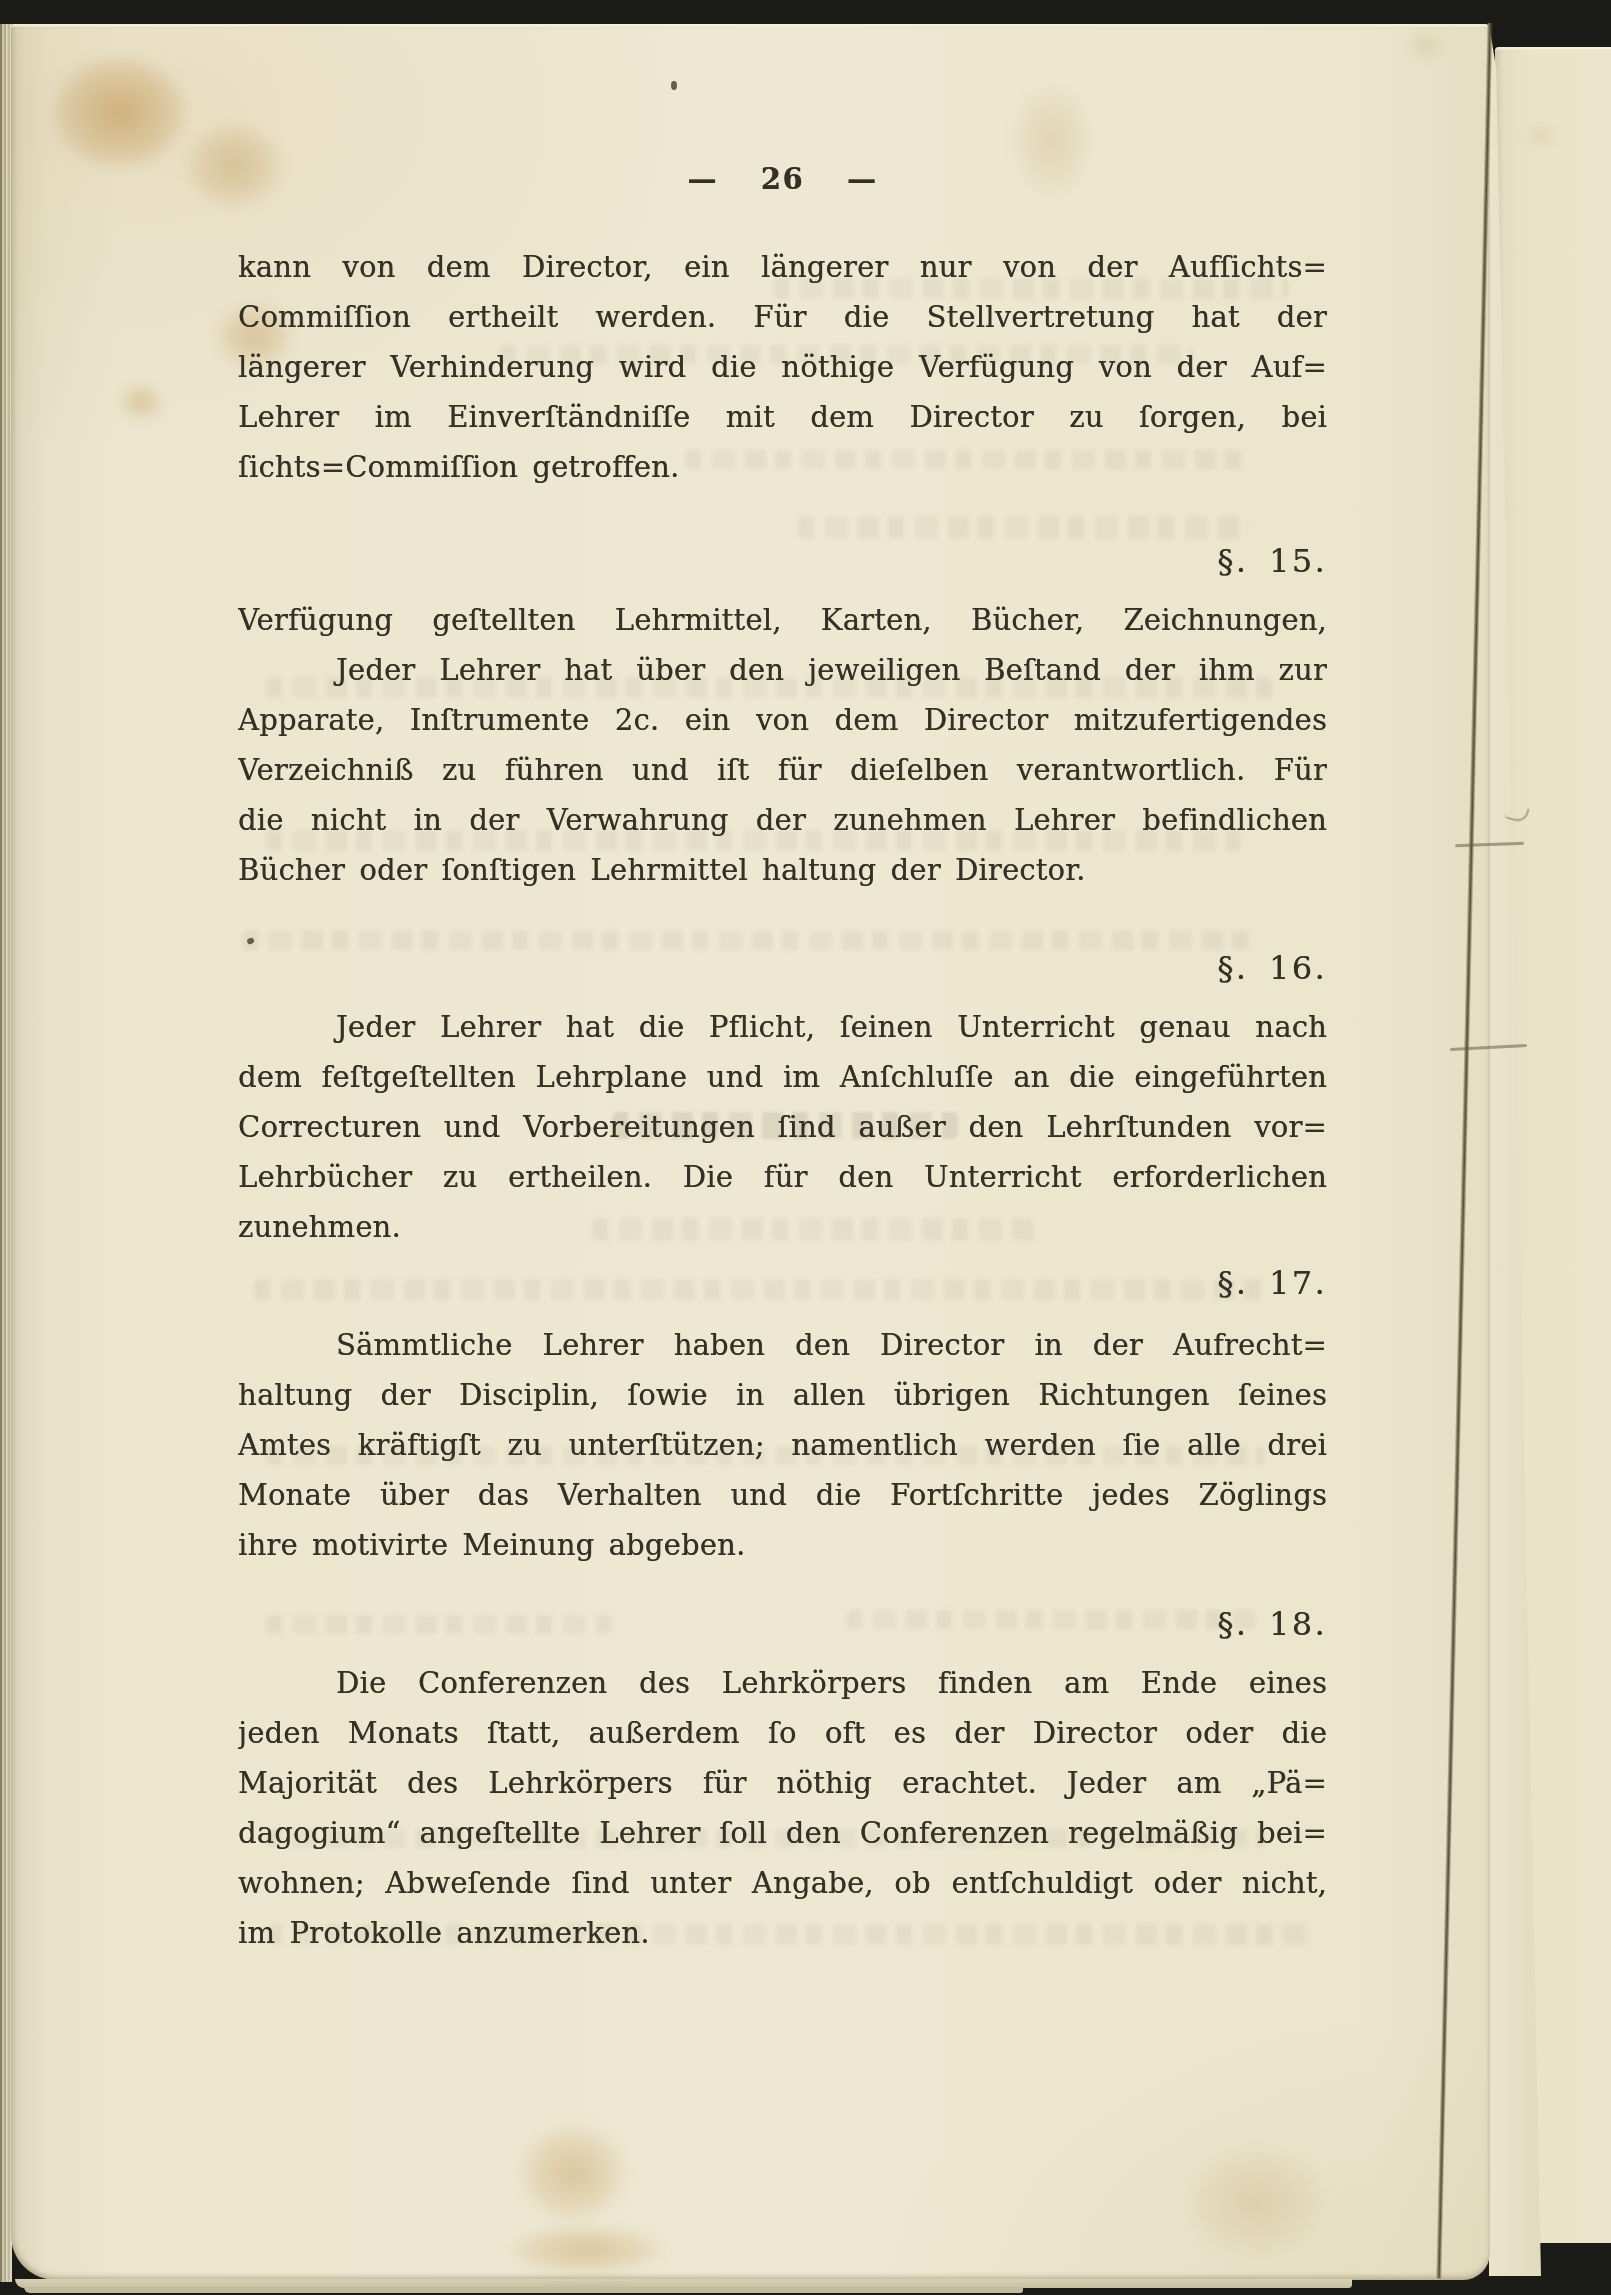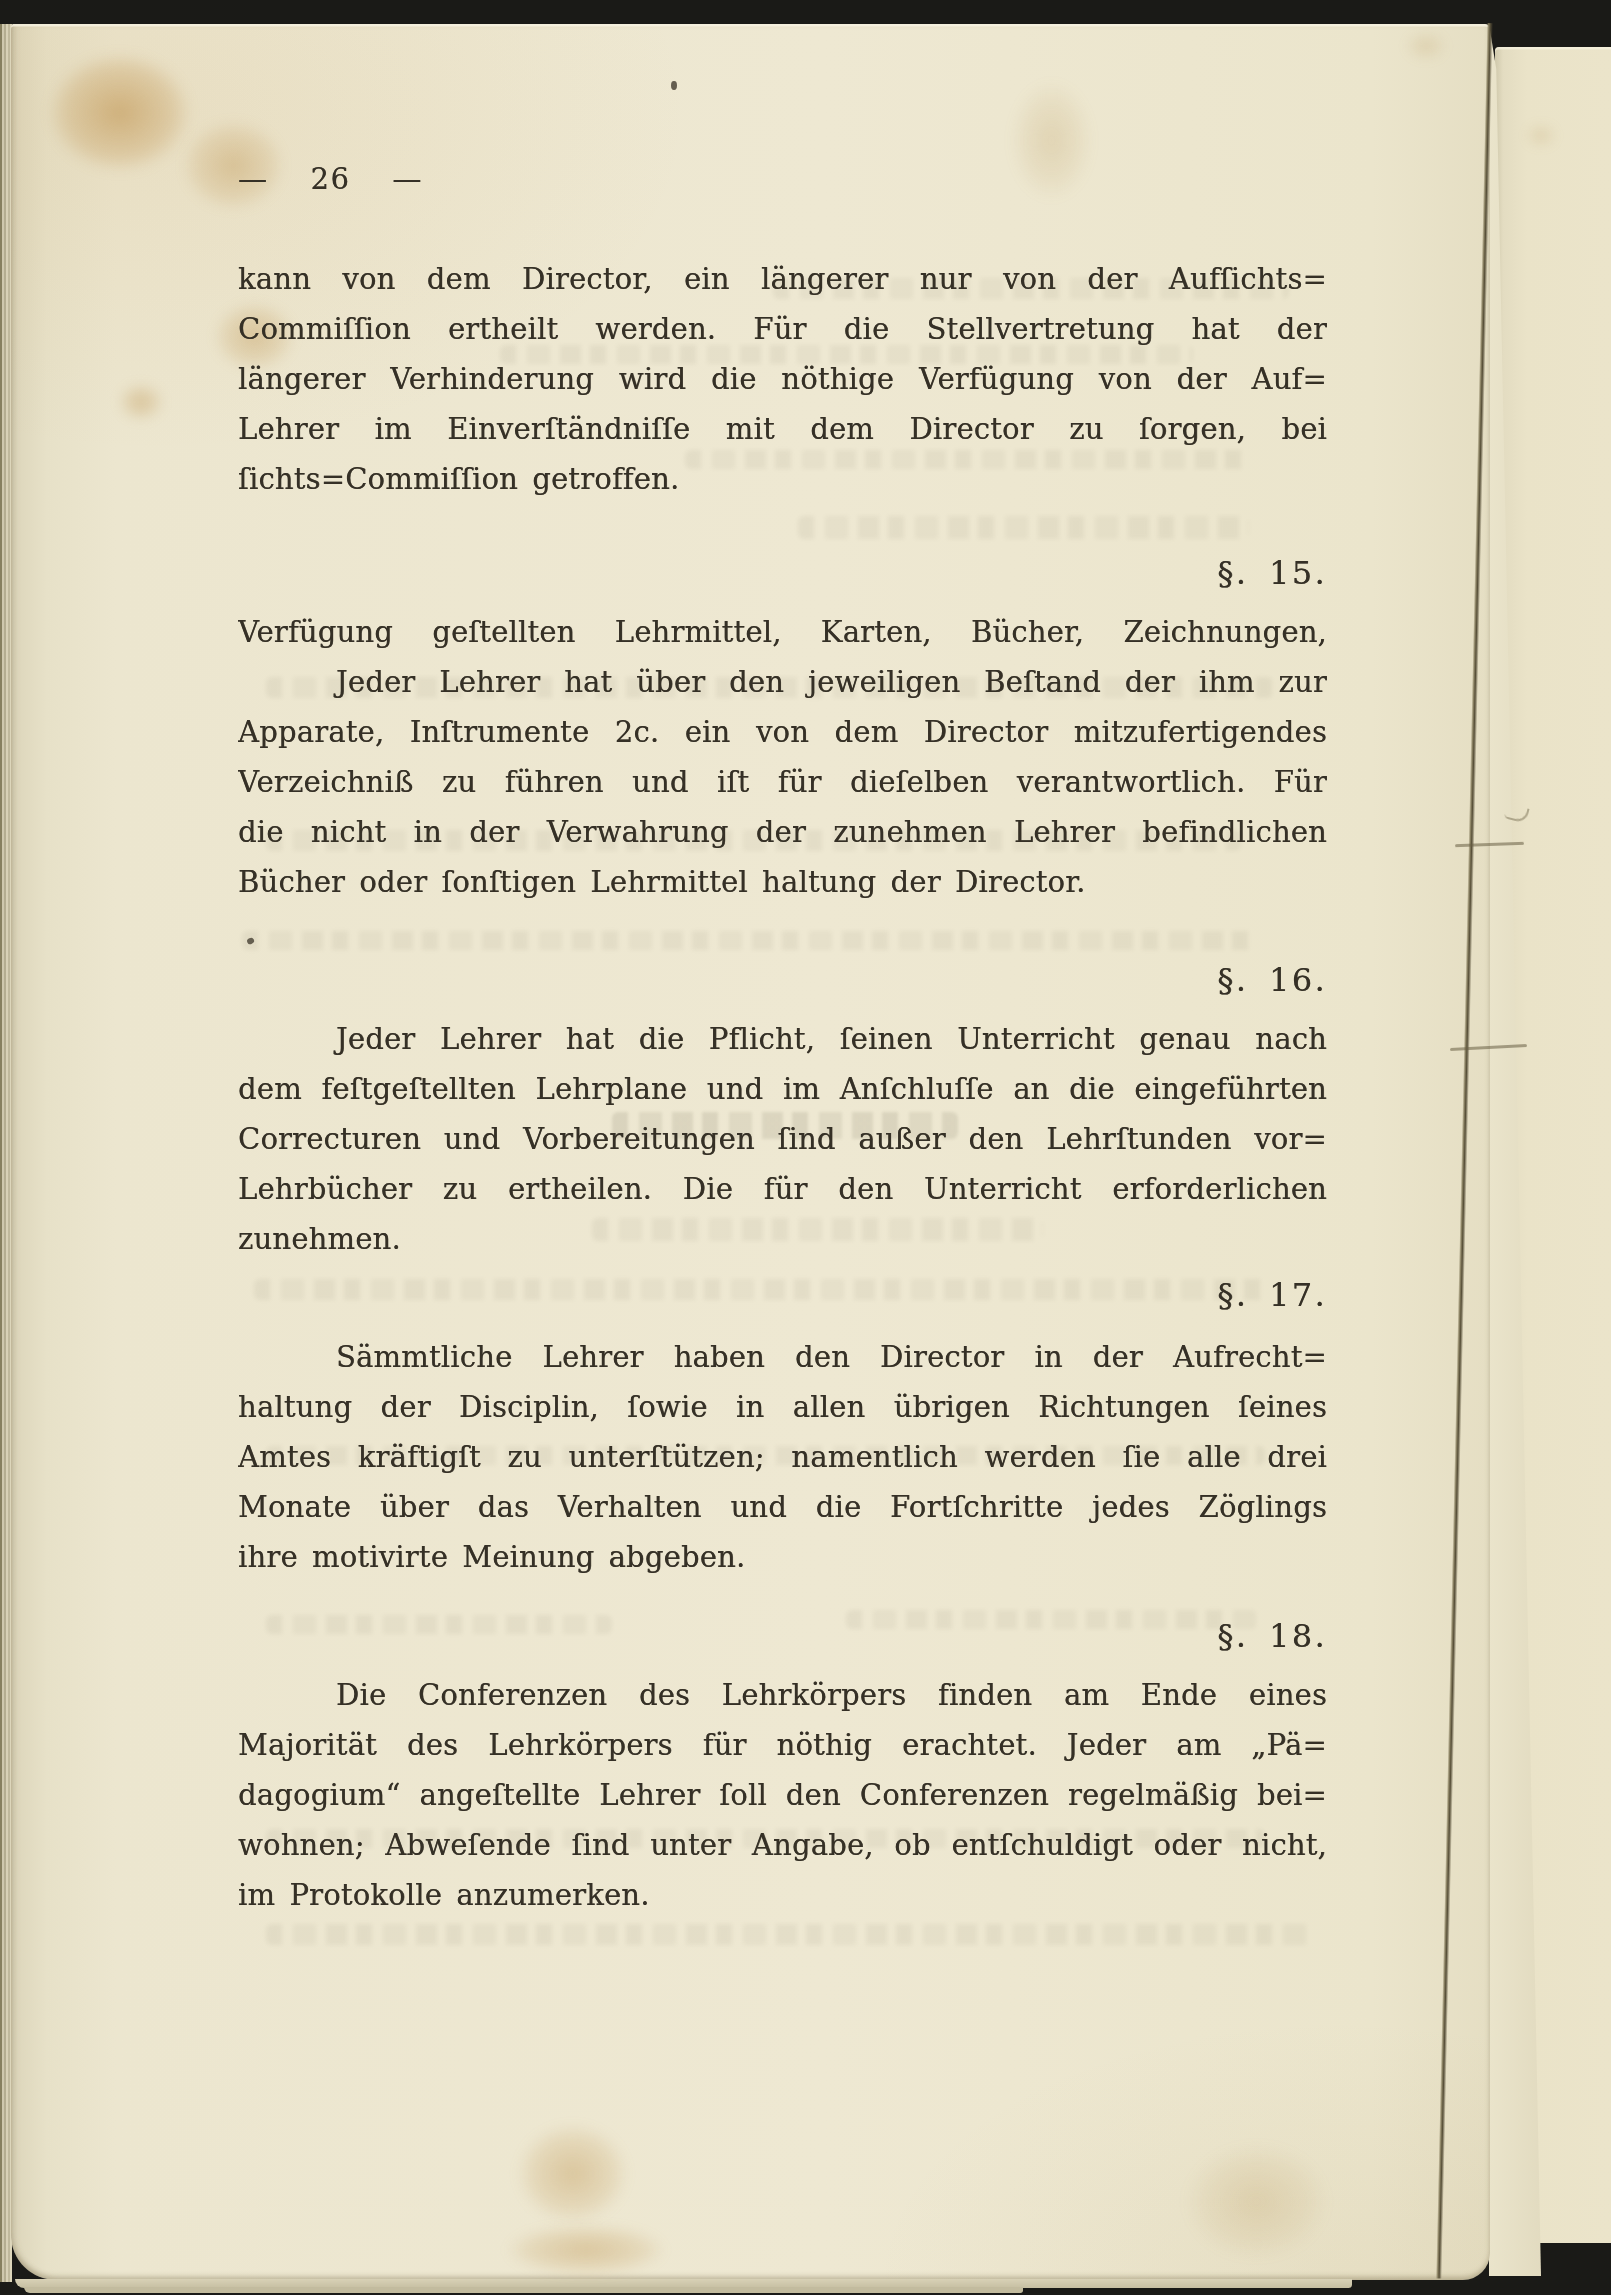--- a/index.html
+++ b/index.html
@@ -54,22 +54,23 @@
     background:#c2bb9e;border-radius:0 0 6.4px 14.5px;}
 
   
   .textblock{
     position:absolute;left:238px;top:161px;width:1089px;
     color:#353026;
     text-shadow:0.3px 0 0 rgba(53,48,38,0.75);
   }
   .pagenum{
     height:37px;line-height:37px;
-    font-size:29px;letter-spacing:1.6px;word-spacing:31px;
-    margin-bottom:56px;
+    text-align:center;font-size:29px;letter-spacing:1.6px;word-spacing:31px;
+    margin-bottom:44px;
+    font-weight:bold;
   }
   .heading{
     height:42px;line-height:42px;margin:0;
     text-align:right;font-size:32px;font-weight:normal;letter-spacing:2.4px;word-spacing:8px;
   }
   .para{margin:0;}
   .line{
     height:50px;line-height:50px;overflow:hidden;
     font-size:29px;word-spacing:4.8px;letter-spacing:0.2px;
     text-align:justify;text-align-last:justify;text-justify:inter-word;
@@ -184,20 +185,21 @@
       <div class="line indent">Sämmtliche Lehrer haben den Director in der Aufrecht=</div>
       <div class="line">haltung der Disciplin, ſowie in allen übrigen Richtungen ſeines</div>
       <div class="line">Amtes kräftigſt zu unterſtützen; namentlich werden ſie alle drei</div>
       <div class="line">Monate über das Verhalten und die Fortſchritte jedes Zöglings</div>
       <div class="line last mb33">ihre motivirte Meinung abgeben.</div>
     </div>
 
     <h2 class="heading mb16">§. 18.</h2>
     <div class="para">
       <div class="line indent">Die Conferenzen des Lehrkörpers finden am Ende eines</div>
+      <div class="line">jeden Monats ſtatt, außerdem ſo oft es der Director oder die</div>
       <div class="line">Majorität des Lehrkörpers für nöthig erachtet. Jeder am „Pä=</div>
       <div class="line">dagogium“ angeſtellte Lehrer ſoll den Conferenzen regelmäßig bei=</div>
       <div class="line">wohnen; Abweſende ſind unter Angabe, ob entſchuldigt oder nicht,</div>
       <div class="line last">im Protokolle anzumerken.</div>
     </div>
 
   </div>
 </div>
 
 

